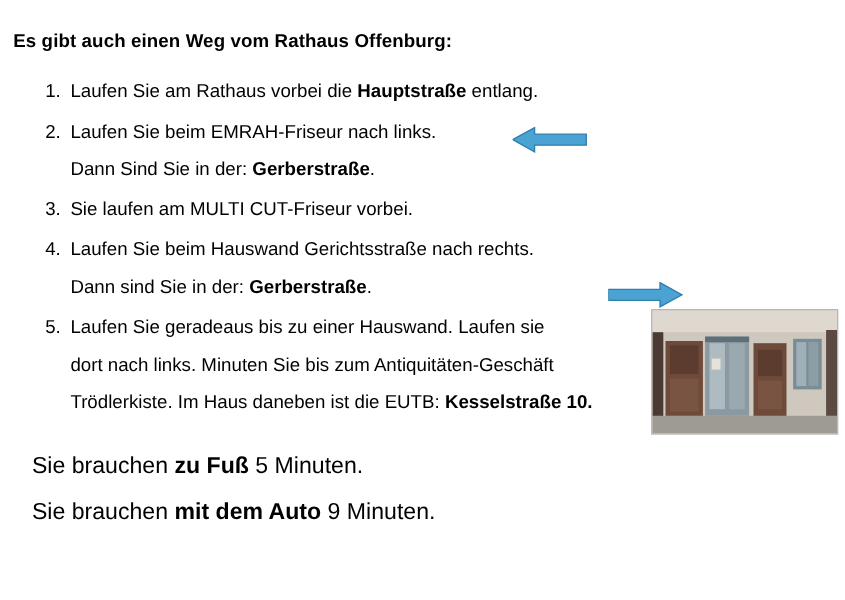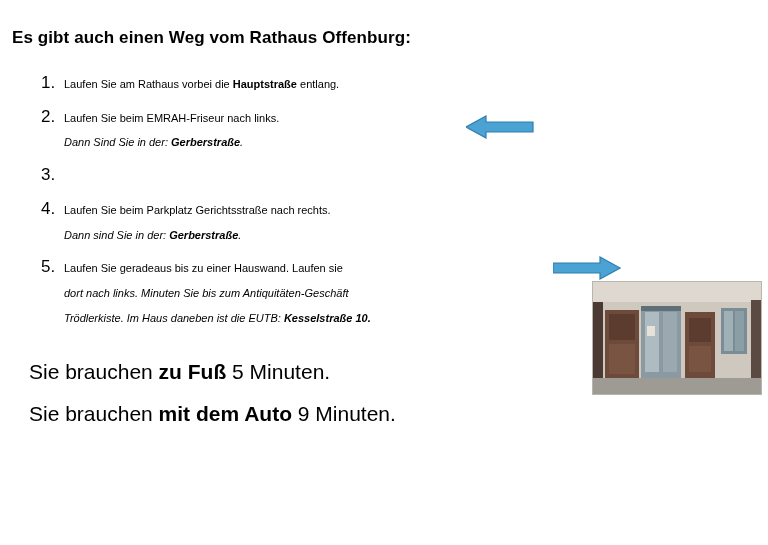--- a/index.html
+++ b/index.html
@@ -26,37 +26,36 @@
     font-size: 17px;
     font-weight: bold;
     margin: 4px 0 0 0;
     padding-left: 2px;
     letter-spacing: 0.1px;
   }
   ol.steps {
     list-style: decimal;
     margin: 22px 0 0 0;
     padding-left: 50px;
-    font-size: 11px;
+    font-size: 17px;
   }
   ol.steps > li {
     margin-bottom: 11px;
     line-height: 1.52;
     padding-left: 4px;
   }
   ol.steps > li::marker {
     font-size: 17px;
   }
   .line {
     display: block;
     position: relative;
   }
   .line + .line {
     margin-top: 8px;
-    font-style: italic;
   }
   b, .bold {
     font-weight: bold;
   }
   .footer {
     margin: 30px 0 0 19px;
     font-size: 21px;
   }
   .footer .fline {
     line-height: 1.55;
@@ -94,23 +93,24 @@
 
   <ol class="steps">
       <li>
         <span class="line"><span>Laufen Sie am Rathaus vorbei die </span><b>Hauptstraße</b><span> entlang.</span></span>
       </li>
       <li>
         <span class="line"><span>Laufen Sie beim EMRAH-Friseur nach links.</span></span>
         <span class="line"><span>Dann Sind Sie in der: </span><b>Gerberstraße</b><span>.</span></span>
       </li>
       <li>
+        <span class="line"><span>Sie laufen am MULTI CUT-Friseur vorbei.</span></span>
       </li>
       <li>
-        <span class="line"><span>Laufen Sie beim Parkplatz Gerichtsstraße nach rechts.</span></span>
+        <span class="line"><span>Laufen Sie beim Hauswand Gerichtsstraße nach rechts.</span></span>
         <span class="line"><span>Dann sind Sie in der: </span><b>Gerberstraße</b><span>.</span></span>
       </li>
       <li>
         <span class="line"><span>Laufen Sie geradeaus bis zu einer Hauswand. Laufen sie</span></span>
         <span class="line"><span>dort nach links. Minuten Sie bis zum Antiquitäten-Geschäft</span></span>
         <span class="line"><span>Trödlerkiste. Im Haus daneben ist die EUTB: </span><b>Kesselstraße 10.</b></span>
       </li>
     </ol>
 
   <div class="footer">

